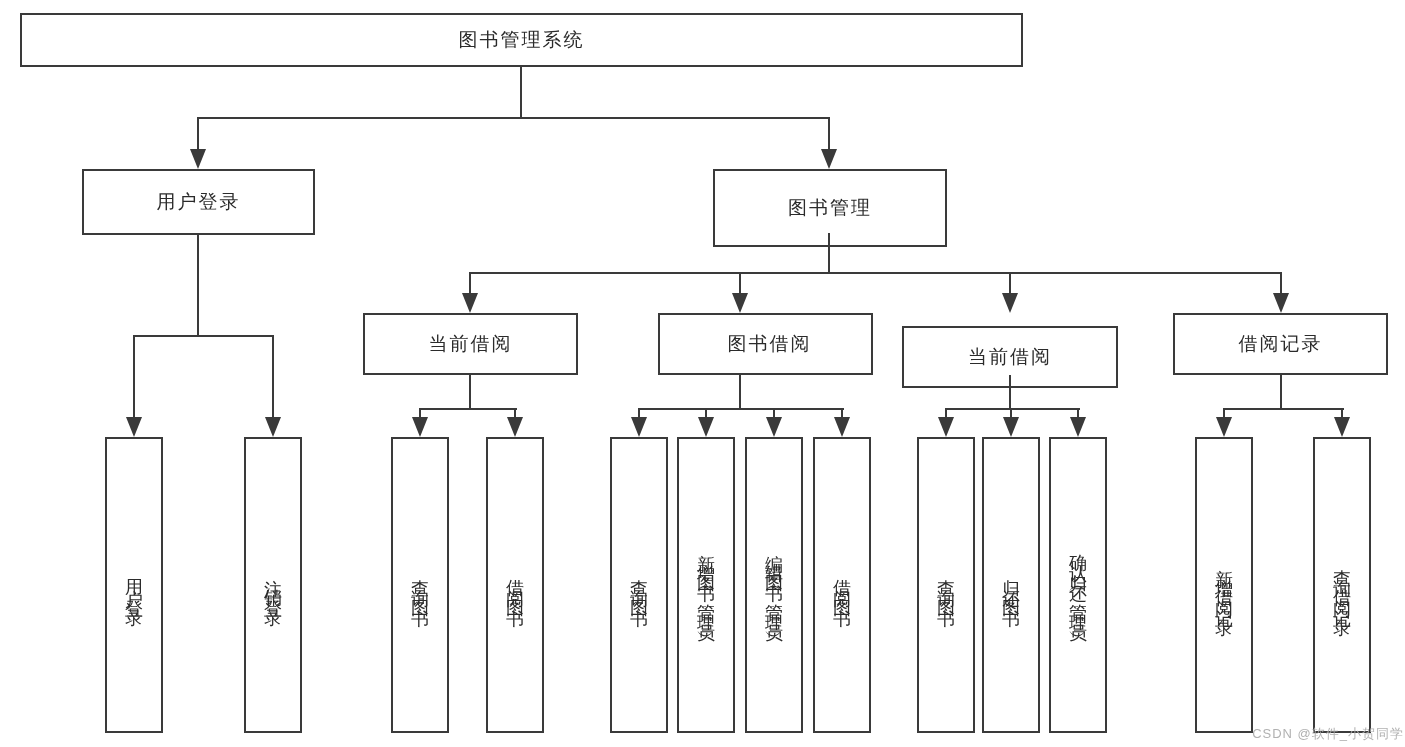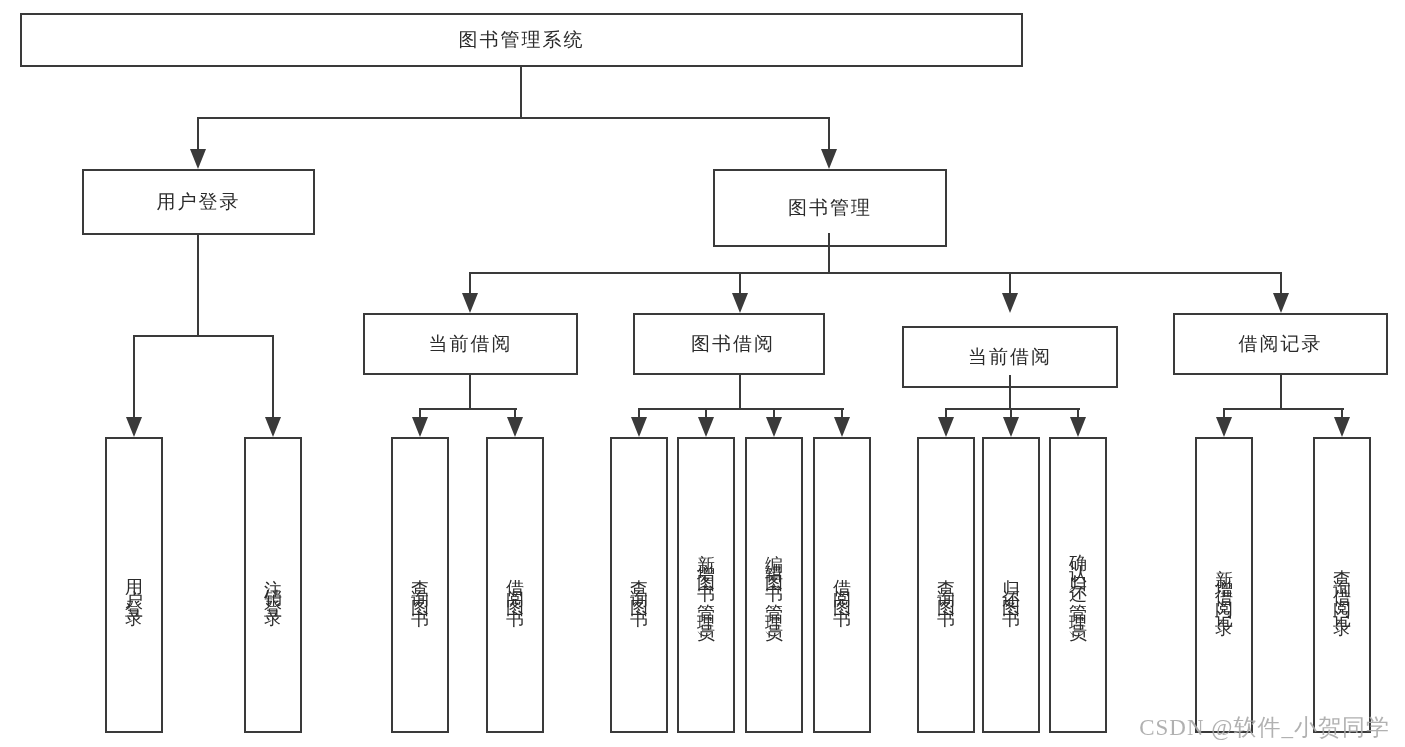--- a/index.html
+++ b/index.html
@@ -50,29 +50,28 @@
     content: "";
     position: absolute;
     left: 0; bottom: 0;
     width: 0; height: 0;
     border-left: 8px solid transparent;
     border-right: 8px solid transparent;
     border-top: 20px solid var(--line);
   }
   .watermark {
     position: absolute;
-    right: 15px;
+    right: 1px;
     bottom: 4px;
-    font-size: 23px;
+    font-size: 13px;
     letter-spacing: 1px;
     color: var(--watermark);
     opacity: 0.9;
     z-index: 10;
     white-space: nowrap;
-    font-family: Liberation Serif, serif;
   }
 </style>
 </head>
 <body>
 
 <div class="stage">
 
   <div class="box h" style="left:20px; top:13px; width:1003px; height:54px;">图书管理系统</div>
 
   <div class="vline" style="left:520px; top:65px; height:52px;"></div>
@@ -89,21 +88,21 @@
   <div class="arrow" style="left:265px; top:335px; height:102px;"></div>
 
   <div class="vline" style="left:828px; top:233px; height:39px;"></div>
   <div class="hline" style="left:469px; top:272px; width:813px;"></div>
   <div class="arrow" style="left:462px; top:272px; height:41px;"></div>
   <div class="arrow" style="left:732px; top:272px; height:41px;"></div>
   <div class="arrow" style="left:1002px; top:272px; height:41px;"></div>
   <div class="arrow" style="left:1273px; top:272px; height:41px;"></div>
 
   <div class="box h" style="left:363px; top:313px; width:215px; height:62px;">当前借阅</div>
-  <div class="box h" style="left:633px; top:313px; width:192px; height:62px;padding-left:8px;">图书借阅</div>
+  <div class="box h" style="left:658px; top:313px; width:215px; height:62px;padding-left:8px;">图书借阅</div>
   <div class="box h" style="left:902px; top:313px; width:216px; height:62px;margin-top:13px;">当前借阅</div>
   <div class="box h" style="left:1173px; top:313px; width:215px; height:62px;">借阅记录</div>
 
   <div class="vline" style="left:469px; top:375px; height:33px;"></div>
   <div class="hline" style="left:419px; top:408px; width:98px;"></div>
   <div class="arrow" style="left:412px; top:408px; height:29px;"></div>
   <div class="arrow" style="left:507px; top:408px; height:29px;"></div>
 
   <div class="vline" style="left:739px; top:375px; height:33px;"></div>
   <div class="hline" style="left:638px; top:408px; width:206px;"></div>

